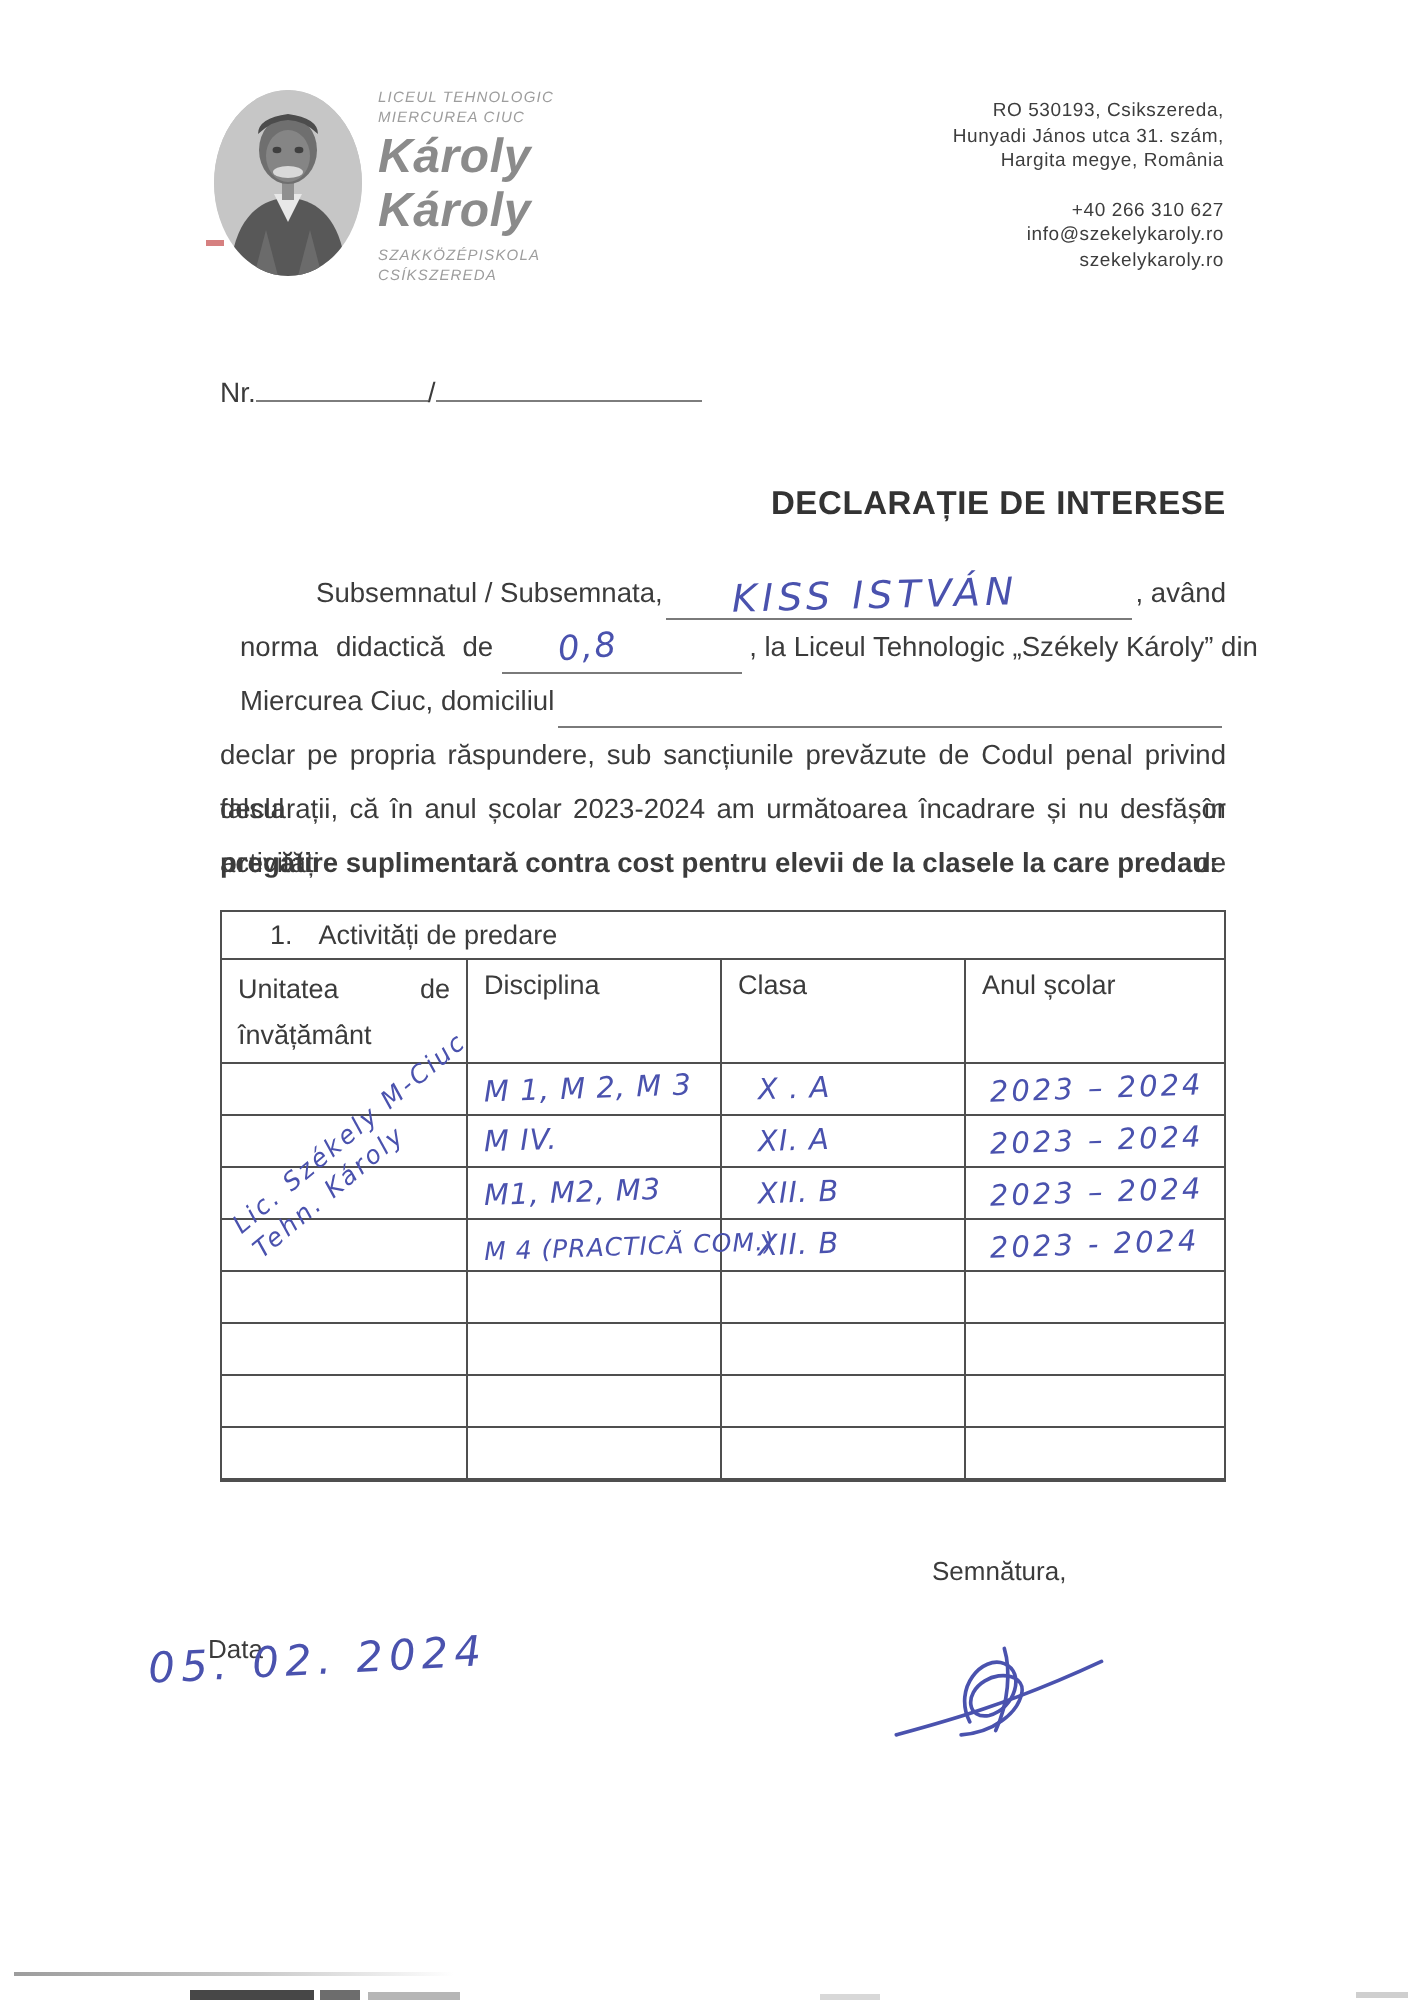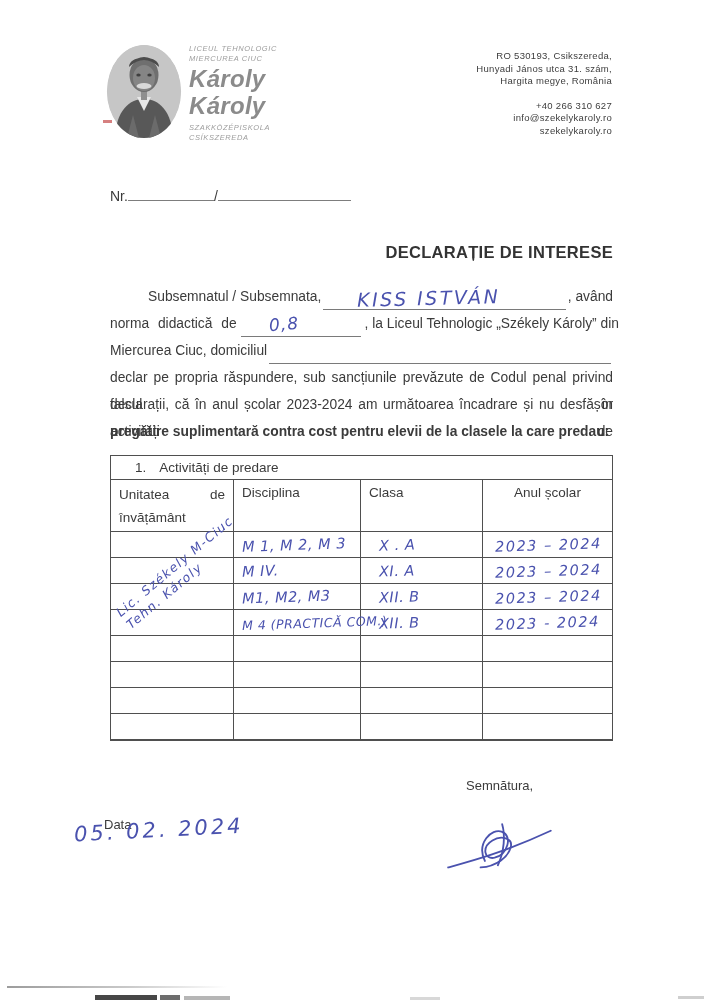--- a/index.html
+++ b/index.html
@@ -23,42 +23,42 @@
   .contact .gap { height:12px; }
   
   .nr-line { position:absolute; left:110px; top:186px; font-size:14px; }
   .u-seg { display:inline-block; border-bottom:1.3px solid #7d7d7d; height:15px; vertical-align:baseline; }
   .u1 { width:86px; } .u2 { width:133px; }
   
   .doc-title { position:absolute; left:110px; top:243px; width:503px; text-align:right;
     font-size:16.5px; font-weight:700; color:#333; letter-spacing:.3px; }
   
   .para { position:absolute; left:110px; top:283px; width:503px; font-size:13.8px; }
-  .pline { height:27px; display:flex; align-items:flex-end; line-height:27px; white-space:nowrap; }
+  .pline { height:27px; display:flex; align-items:flex-end; line-height:27px; white-space:nowrap;margin-left:10px; }
   .pline .indent { width:38px; flex:0 0 auto; }
   .blank { flex:1 1 auto; border-bottom:1.3px solid #7a7a7a; position:relative; height:20px; align-self:flex-end; margin:0 2px; }
   .blank-fixed { flex:0 0 auto; width:120px; border-bottom:1.3px solid #7a7a7a; position:relative; height:20px; align-self:flex-end; margin:0 4px; }
   .pjust { display:block; height:27px; line-height:27px; text-align:justify; text-align-last:justify; }
   .plast { display:block; height:27px; line-height:27px;font-weight:bold; }
   .suffix-just { flex:1 1 auto; text-align:justify; text-align-last:justify; }
   .ws { word-spacing:5px; }
   
   .handw {
     font-family:"DejaVu Sans", sans-serif; font-style:italic; color:#4a52ae;
     white-space:nowrap; pointer-events:none;
   }
   .hw-name { position:absolute; left:14%; bottom:-3px; font-size:19px; letter-spacing:2.5px; transform:rotate(-1.5deg); }
   .hw-norma { position:absolute; left:28px; bottom:-2px; font-size:17px; transform:rotate(-5deg); letter-spacing:1px; }
   
   .doc-table { position:absolute; left:110px; top:455px; width:503px; border:1.3px solid #4f4f4f; font-size:13.5px; }
   .t-section { height:24px; border-bottom:1px solid #4f4f4f; display:flex; align-items:center; padding-left:24px; gap:13px; }
   .t-grid { display:grid; grid-template-columns:123px 127px 122px 1fr; }
   .t-head { height:52px; border-bottom:1px solid #4f4f4f; }
   .t-head > div { border-right:1px solid #4f4f4f; padding:5px 8px; }
-  .t-head > div:last-child { border-right:none;text-align:center; }
+  .t-head > div:last-child { border-right:none; }
   .unit-l1 { display:flex; justify-content:space-between; line-height:20px;text-align:center; }
   .unit-l2 { line-height:26px; }
   .t-row { height:26px; border-bottom:1px solid #4f4f4f; }
   .t-row:last-child { border-bottom:none; }
   .t-row > div { border-right:1px solid #4f4f4f; position:relative; }
   .t-row > div:last-child { border-right:none; }
   .hw-cell { position:absolute; left:8px; top:50%; transform:translateY(-50%) rotate(-2deg); font-size:14.5px; letter-spacing:.5px; }
   .hw-clasa { left:18px; }
   .hw-an { left:12px; letter-spacing:1.5px; }
   .diag-unit { position:absolute; left:2px; top:152px; width:175px; transform:rotate(-40deg); transform-origin:0 0;

